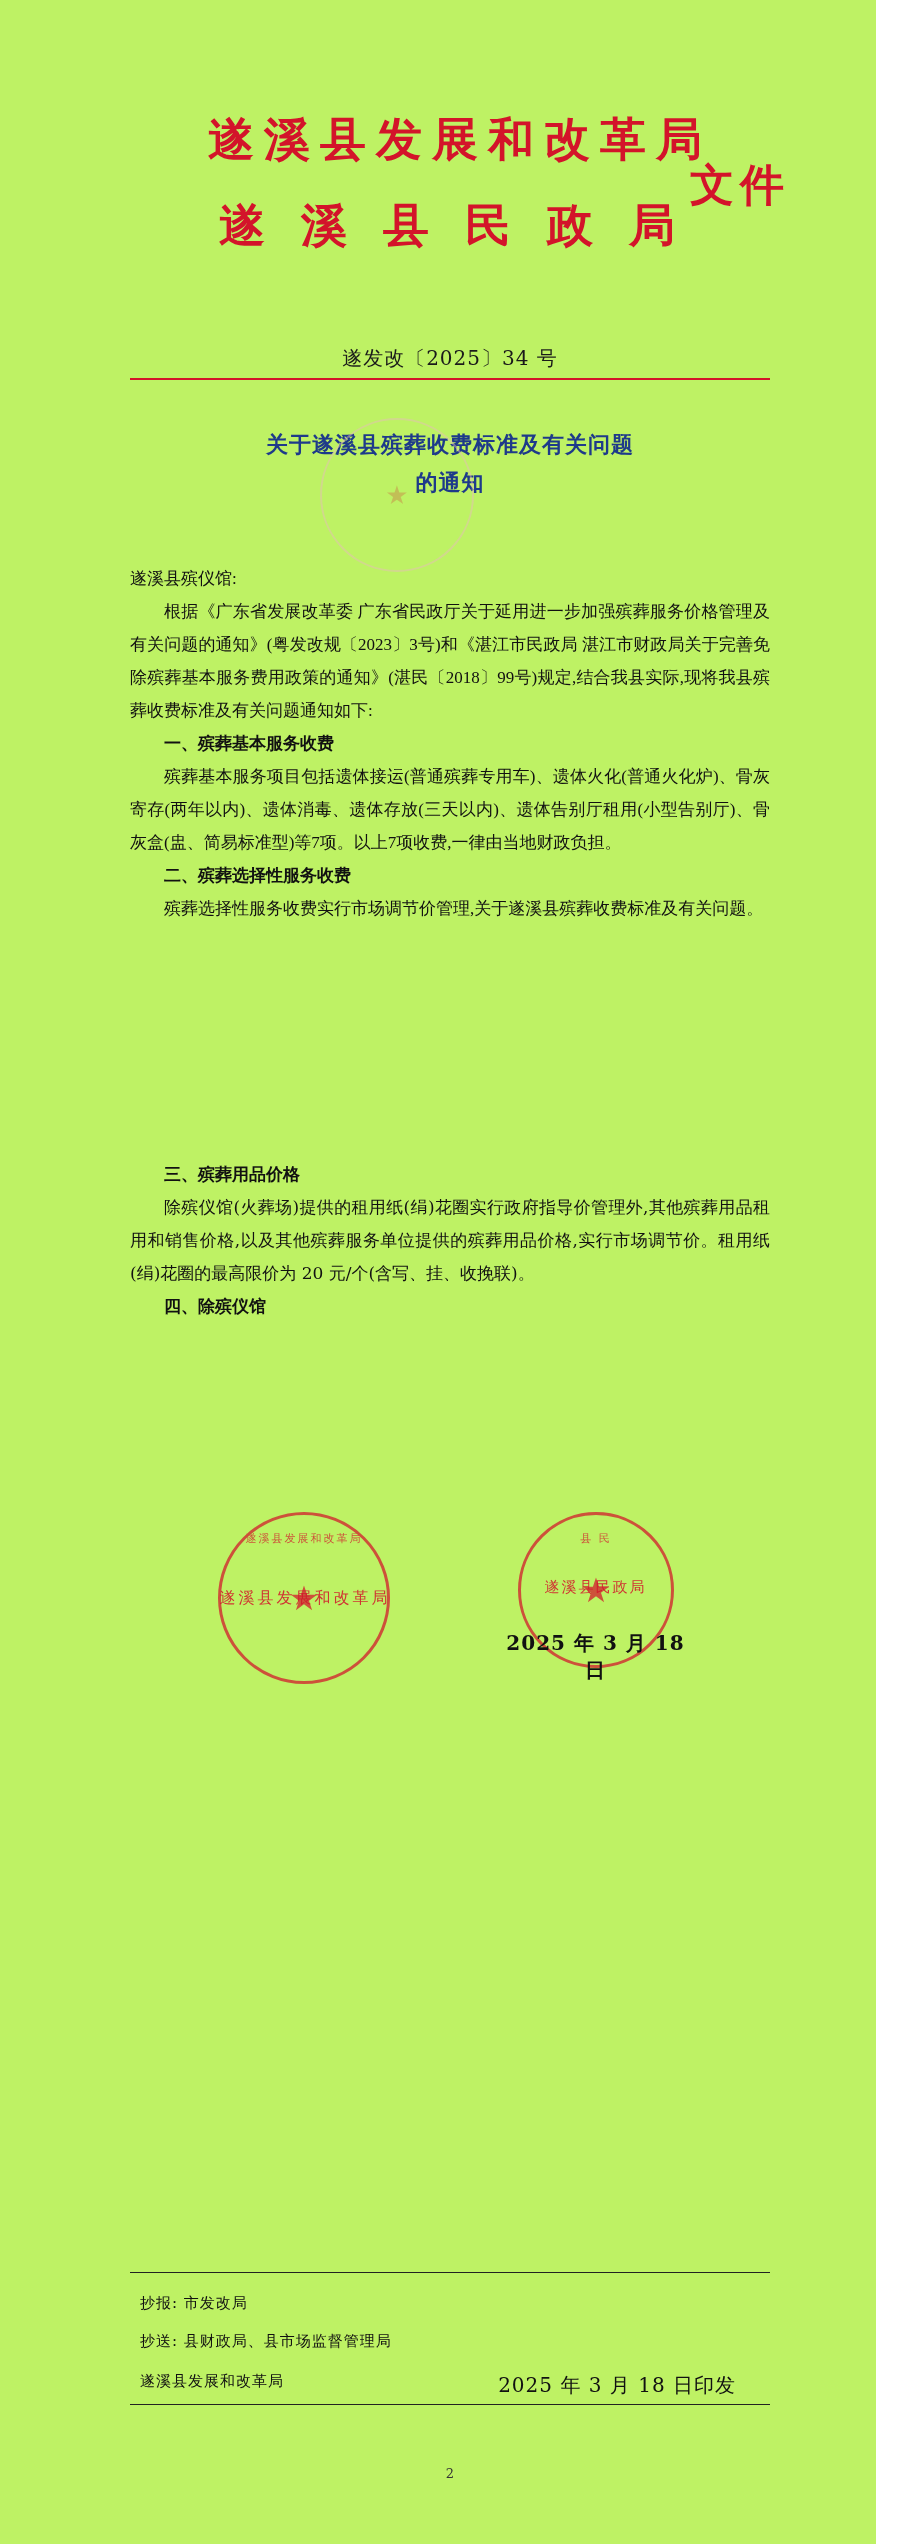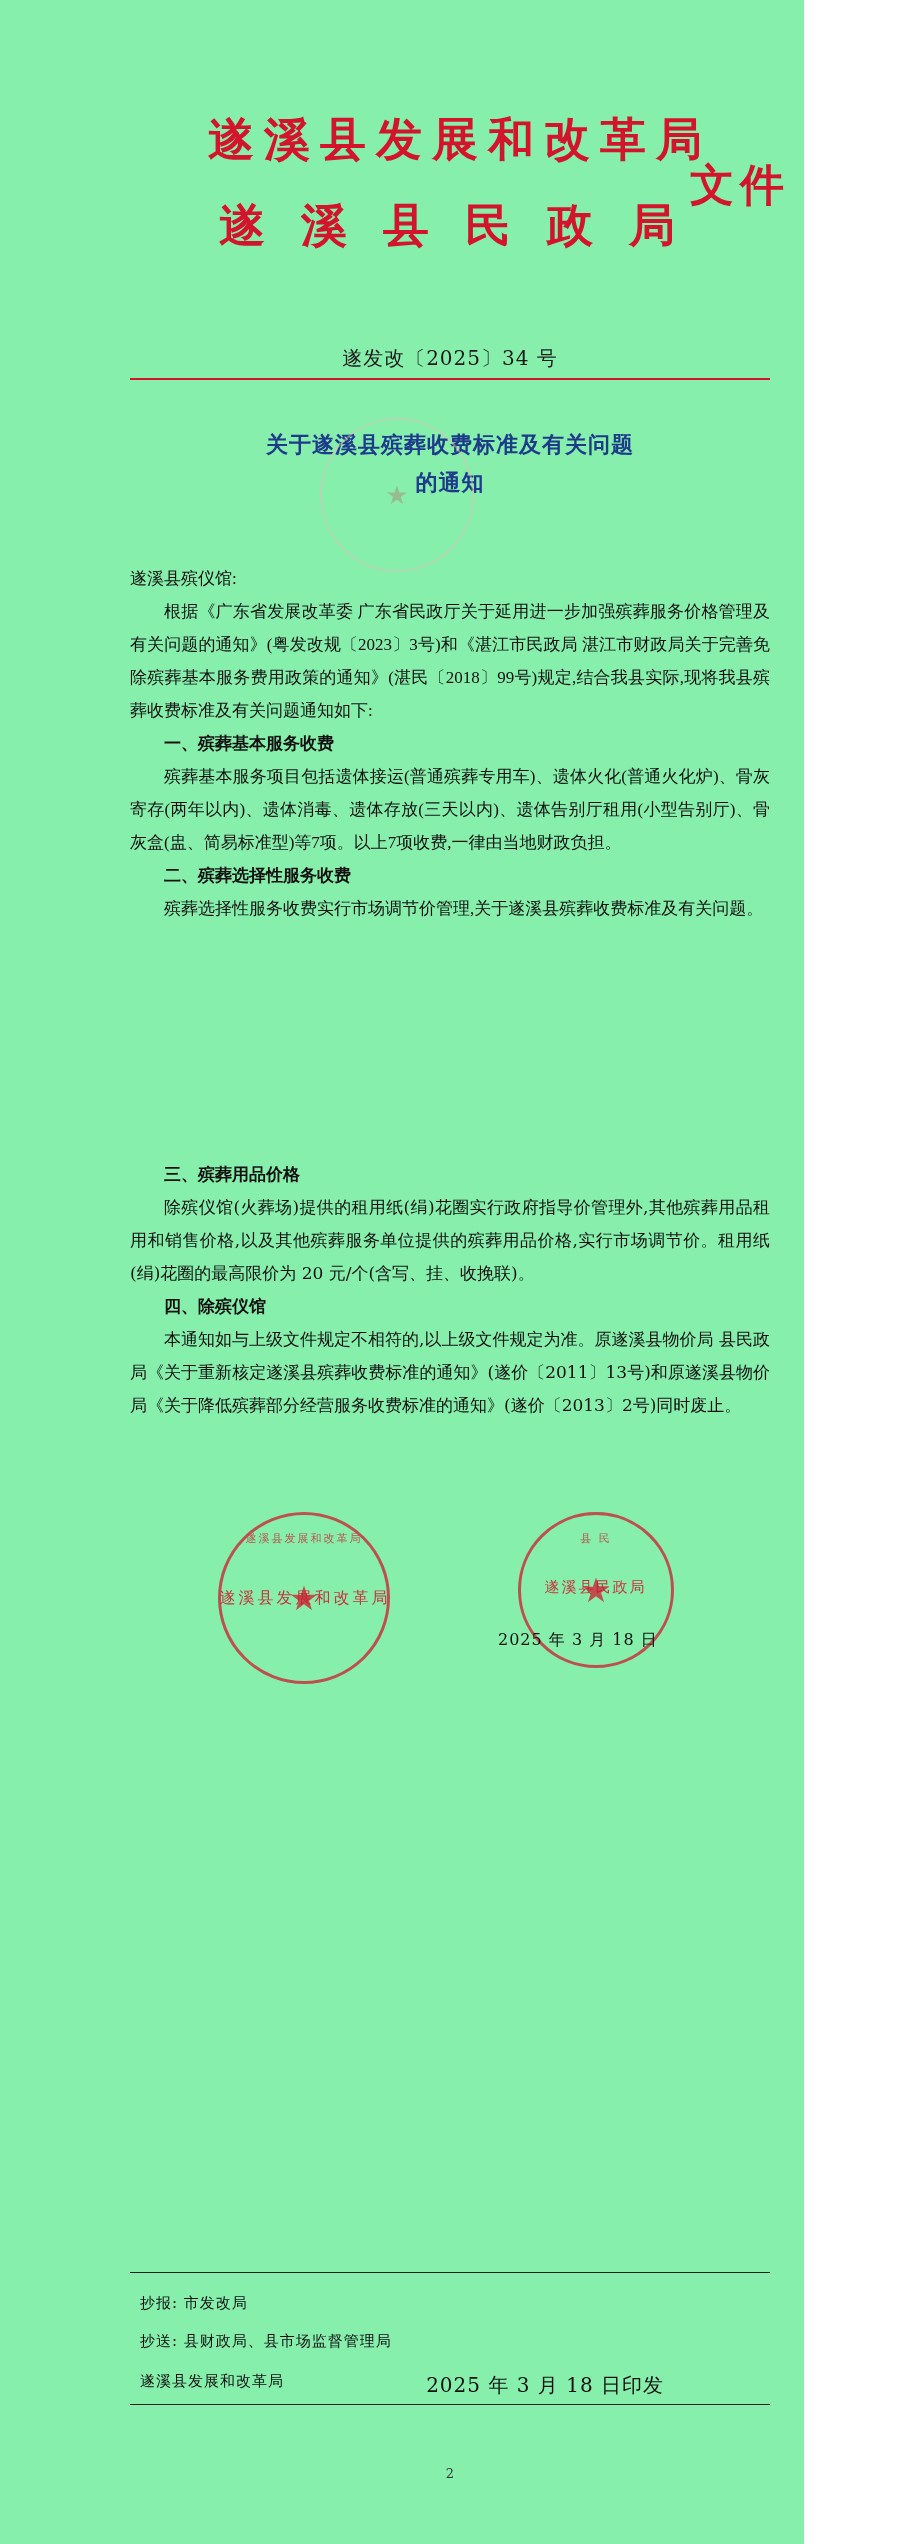--- a/index.html
+++ b/index.html
@@ -10,23 +10,23 @@
   body {
     width: 900px;
     height: 2544px;
     font-family: "DejaVu Serif", "Liberation Serif", serif;
     position: relative;
     overflow: hidden;
   }
   .page {
     position: absolute;
     left: 0; top: 0;
-    width: 804px;
+    width: 876px;
     height: 2544px;
-    background: #86efac;
+    background: #bef264;
   }
 
   
   .letterhead {
     position: absolute;
     left: 0;
     top: 110px;
     width: 900px;
     text-align: center;
   }
@@ -208,24 +208,25 @@
     color: #d3142a;
     font-size: 15px;
     letter-spacing: 2px;
     opacity: 0.85;
   }
   .sign-date {
     position: absolute;
     left: 498px;
     top: 1630px;
     width: 195px;
-    text-align: left;
-    color: #111;
-    font-size: 16px;
-    letter-spacing: 1px;
+    text-align: center;
+    color: #111;
+    font-size: 20px;
+    letter-spacing: 1px;
+    font-weight: bold;
   }
 
   
   .footer-rule-top {
     position: absolute;
     left: 130px;
     top: 2272px;
     width: 640px;
     height: 1px;
     background: #222;
@@ -295,21 +296,20 @@
     <p class="heading">一、殡葬基本服务收费</p>
     <p>殡葬基本服务项目包括遗体接运(普通殡葬专用车)、遗体火化(普通火化炉)、骨灰寄存(两年以内)、遗体消毒、遗体存放(三天以内)、遗体告别厅租用(小型告别厅)、骨灰盒(盅、简易标准型)等7项。以上7项收费,一律由当地财政负担。</p>
     <p class="heading">二、殡葬选择性服务收费</p>
     <p>殡葬选择性服务收费实行市场调节价管理,关于遂溪县殡葬收费标准及有关问题。</p>
   </div>
 
   <div class="body-text-2">
     <p class="heading">三、殡葬用品价格</p>
     <p>除殡仪馆(火葬场)提供的租用纸(绢)花圈实行政府指导价管理外,其他殡葬用品租用和销售价格,以及其他殡葬服务单位提供的殡葬用品价格,实行市场调节价。租用纸(绢)花圈的最高限价为 20 元/个(含写、挂、收挽联)。</p>
     <p class="heading">四、除殡仪馆</p>
-    <p>本通知如与上级文件规定不相符的,以上级文件规定为准。原遂溪县物价局 县民政局《关于重新核定遂溪县殡葬收费标准的通知》(遂价〔2011〕13号)和原遂溪县物价局《关于降低殡葬部分经营服务收费标准的通知》(遂价〔2013〕2号)同时废止。</p>
   </div>
 
   <div class="seal seal-left">
     <div class="seal-text seal-text-top">遂溪县发展和改革局</div>
     <span class="seal-star">★</span>
   </div>
   <div class="seal seal-right">
     <div class="seal-text seal-text-top">县 民</div>
     <span class="seal-star">★</span>
   </div>

